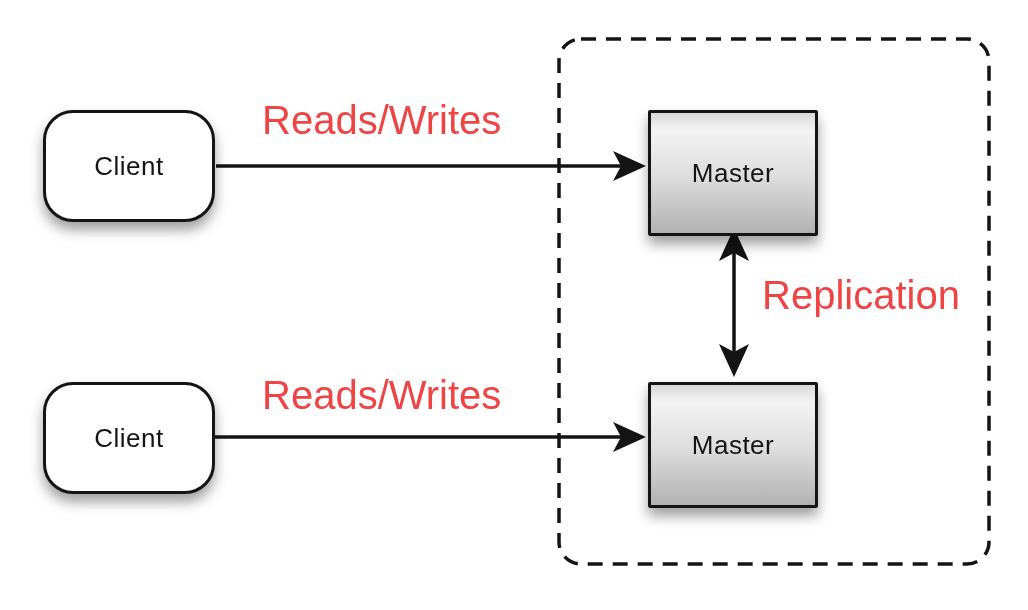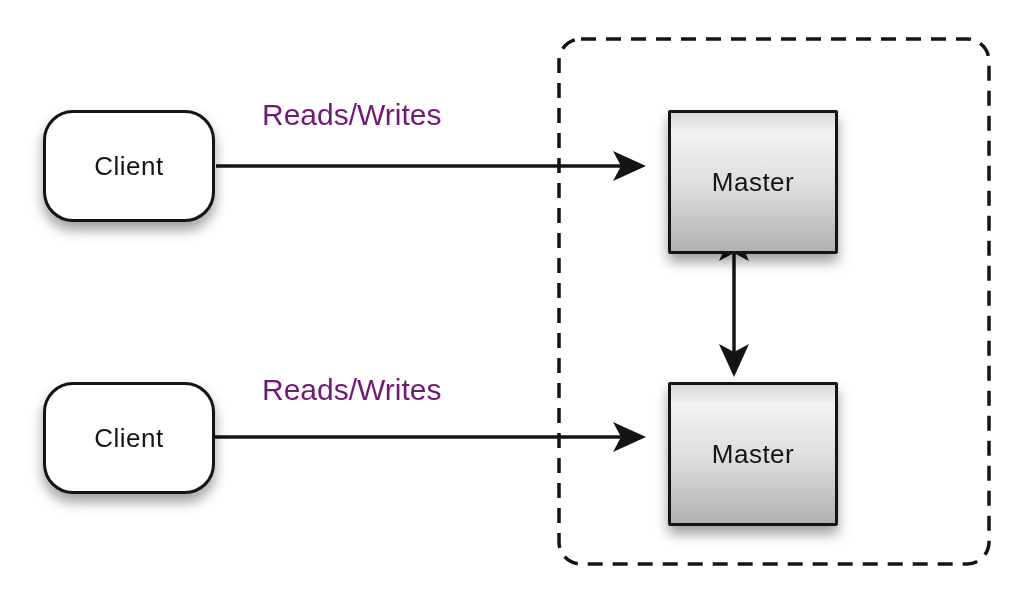--- a/index.html
+++ b/index.html
@@ -35,36 +35,35 @@
   }
   .client-node {
     width: 172px;
     height: 112px;
     border-radius: 30px;
     background: #ffffff;
     box-shadow: 0 8px 13px rgba(0,0,0,0.38);
   }
   .master-node {
     width: 170px;
-    height: 144px;
+    height: 126px;
     border-radius: 2px;
     background: linear-gradient(180deg, #d8d8d8 0%, #f3f3f3 14%, #dedede 52%, #b2b2b2 100%);
     box-shadow: 0 8px 13px rgba(0,0,0,0.38);
-    margin-left: 20px;
   }
   .client-top    { left: 43px;  top: 110px; }
   .client-bottom { left: 43px;  top: 382px; }
   .master-top    { left: 648px; top: 110px; }
   .master-bottom { left: 648px; top: 382px; }
   .edge-label {
     position: absolute;
-    font-size: 30px;
+    font-size: 40px;
     line-height: 1;
     white-space: nowrap;
-    color: #701a75;
+    color: #ef4444;
   }
   .label-rw-top    { left: 262px; top: 100px; }
   .label-rw-bottom { left: 262px; top: 375px; }
   .label-replication { left: 762px; top: 275px; }
 </style>
 </head>
 <body>
 
 <div class="stage">
 
@@ -102,14 +101,15 @@
   </div>
 
   <div class="node master-node master-bottom">
     <span>Master</span>
   </div>
 
   <div class="edge-label label-rw-top">Reads/Writes</div>
 
   <div class="edge-label label-rw-bottom">Reads/Writes</div>
 
+  <div class="edge-label label-replication">Replication</div>
 
 </div>
 
 </body></html>

